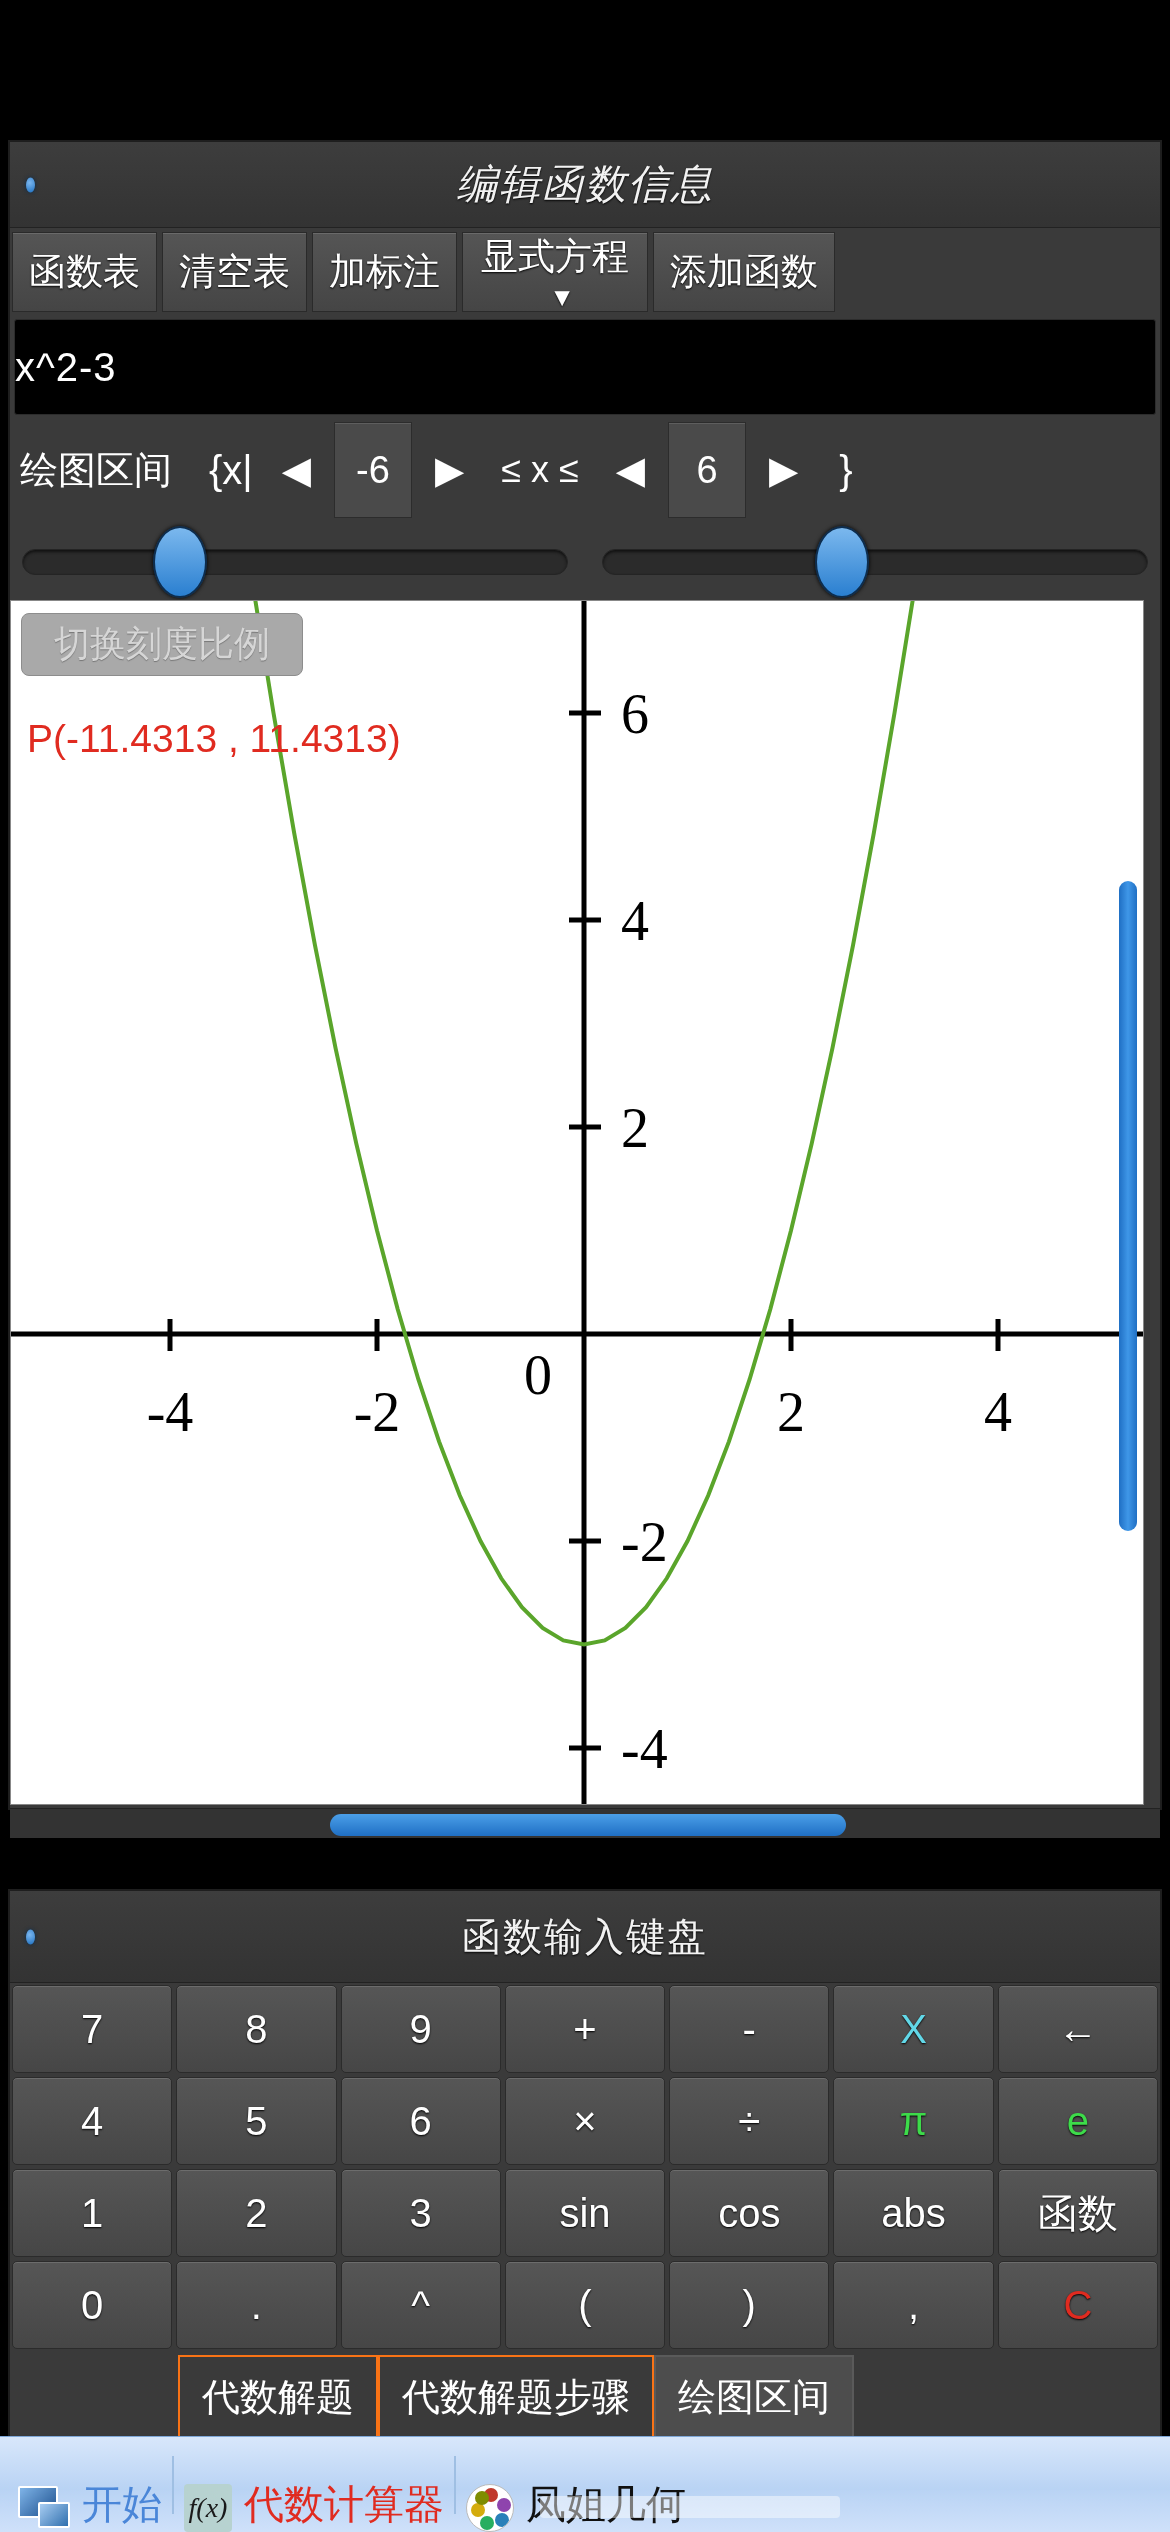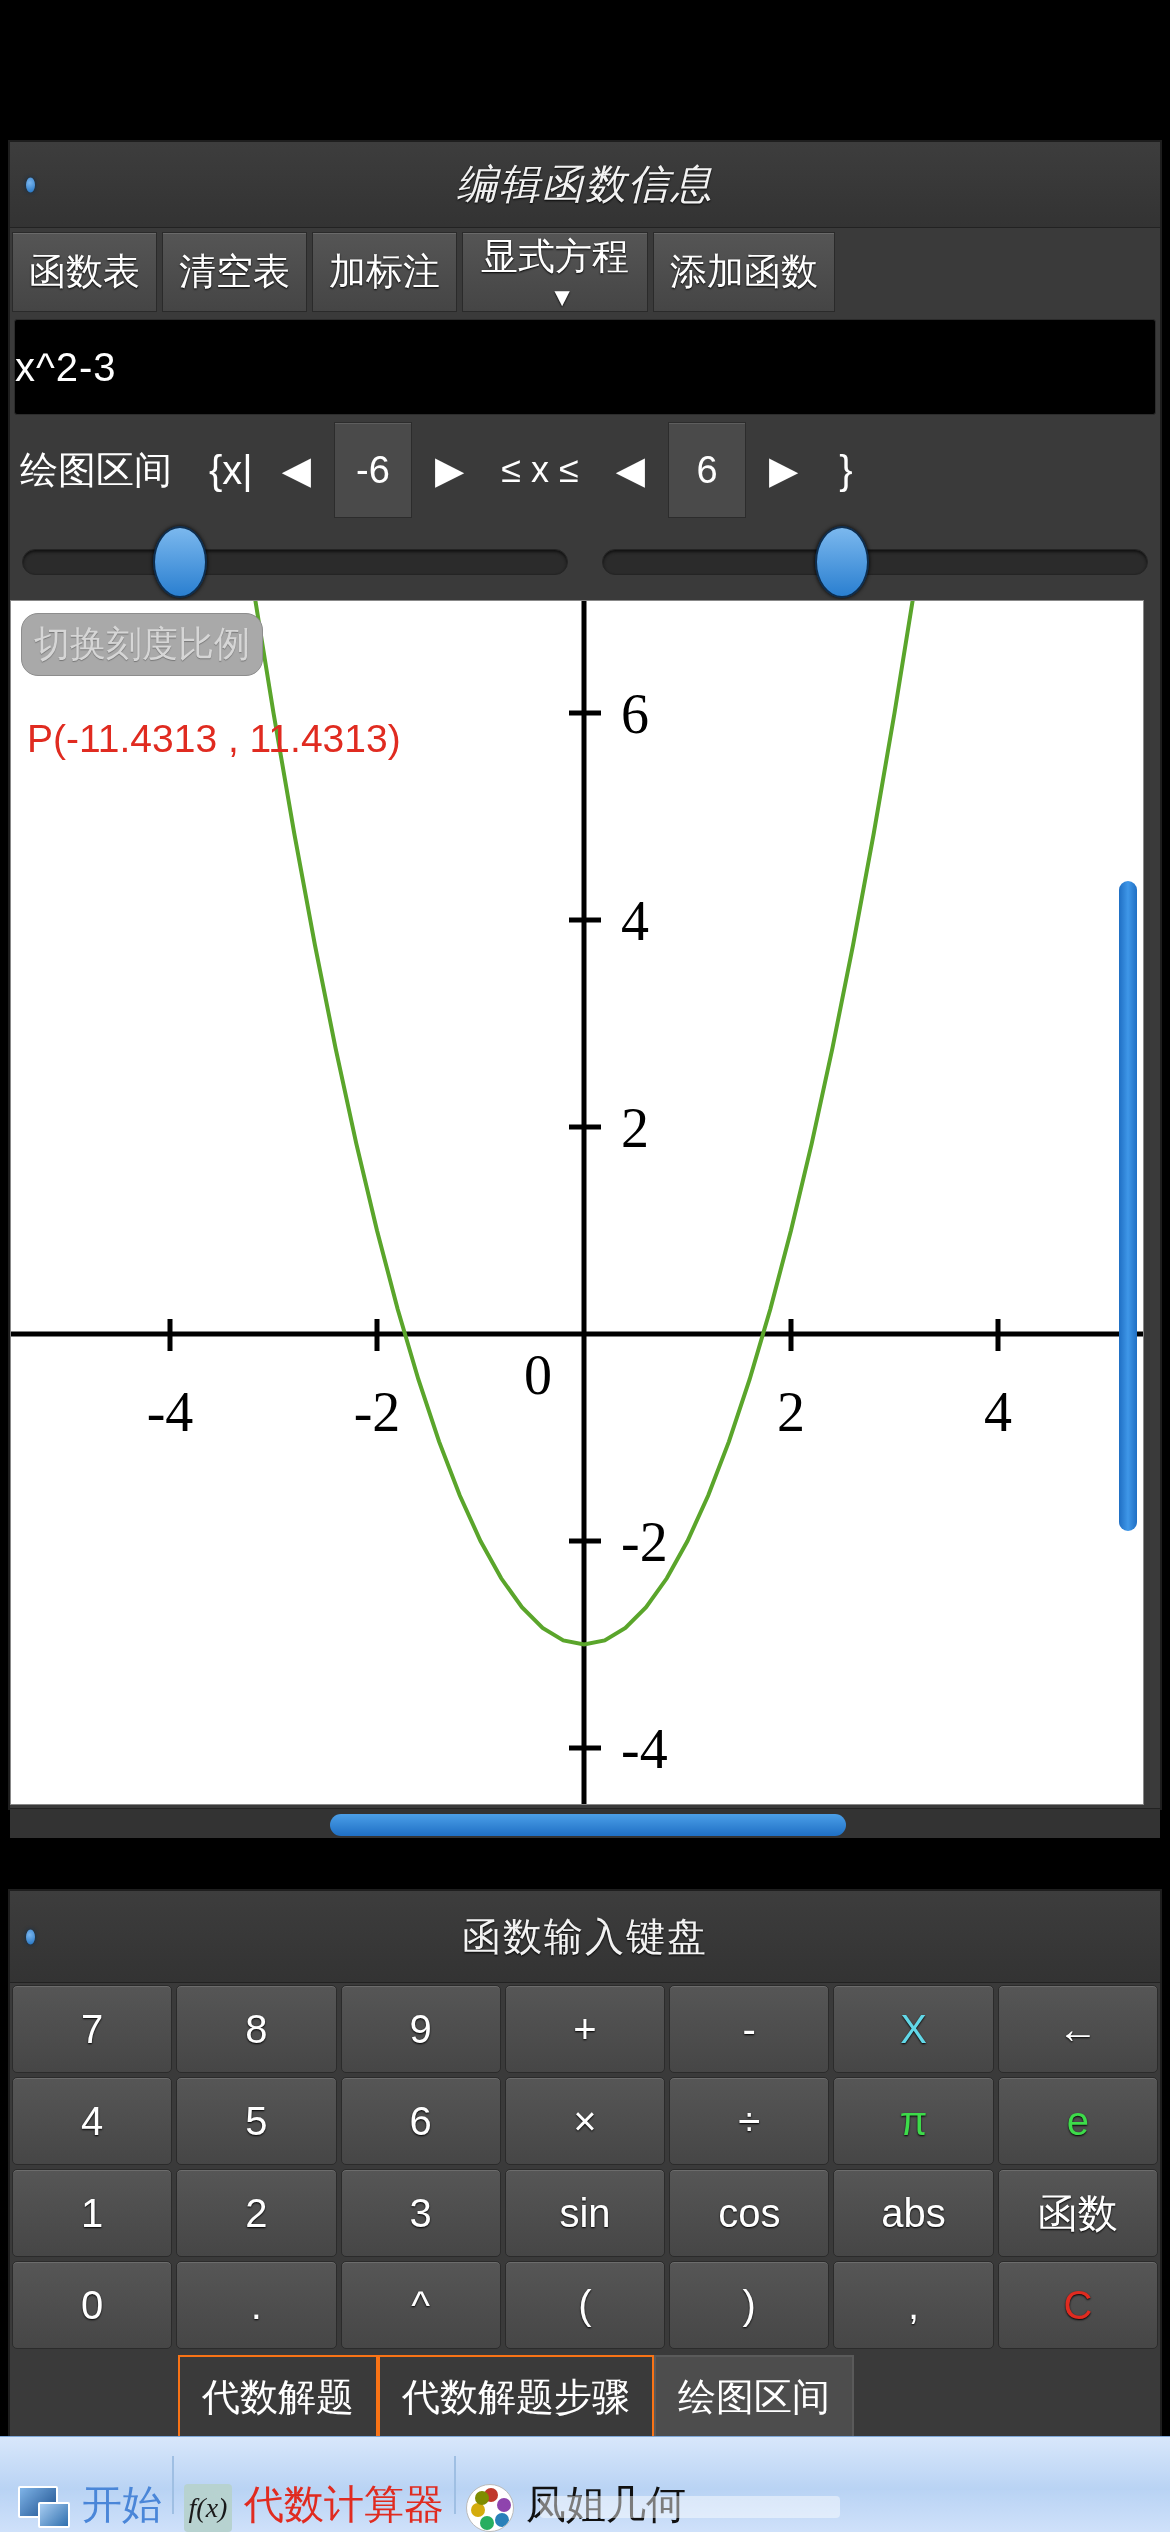--- a/index.html
+++ b/index.html
@@ -117,23 +117,23 @@
   .graph-wrap {
     position:absolute; left:10px; top:600px;
     width:1134px; height:1205px;
     background:#fff; border:1px solid #888;
     overflow:hidden;
   }
   .graph-svg { position:absolute; left:0; top:0; }
 
   .scale-btn {
     position:absolute; left:10px; top:12px;
-    background:#a9a9a9; border:1px solid #8d8d8d; border-radius:17px;
+    background:#a9a9a9; border:1px solid #8d8d8d; border-radius:8px;
     color:#d6d6d6; font-size:36px;
-    padding:6px 12px;
+    padding:6px 32px;
     text-shadow:0 1px 1px #777;
   }
   .pt-label {
     position:absolute; left:16px; top:116px;
     color:#e02b20; font-size:39px; white-space:nowrap;
   }
 
   
   .vscroll {
     position:absolute; right:6px; top:280px;

